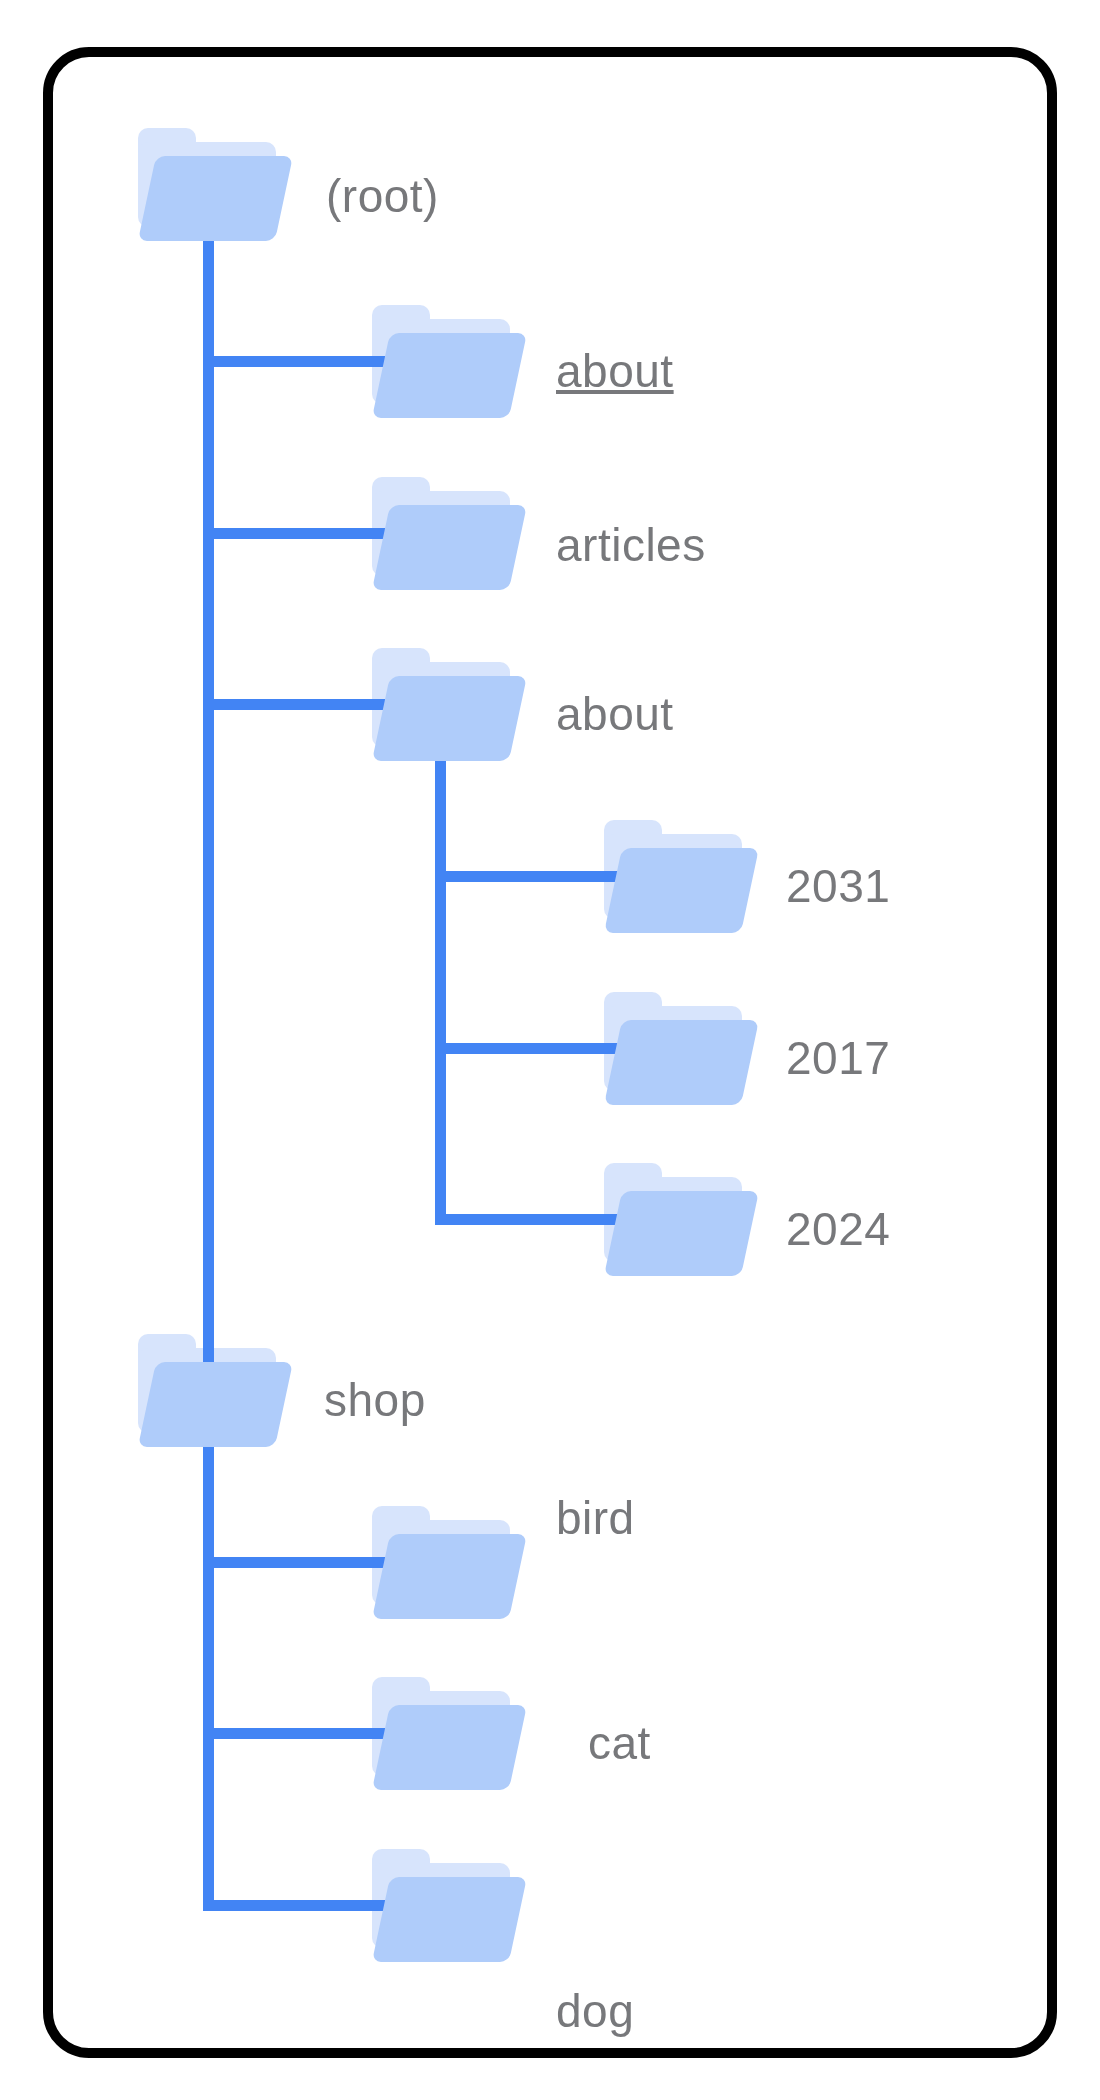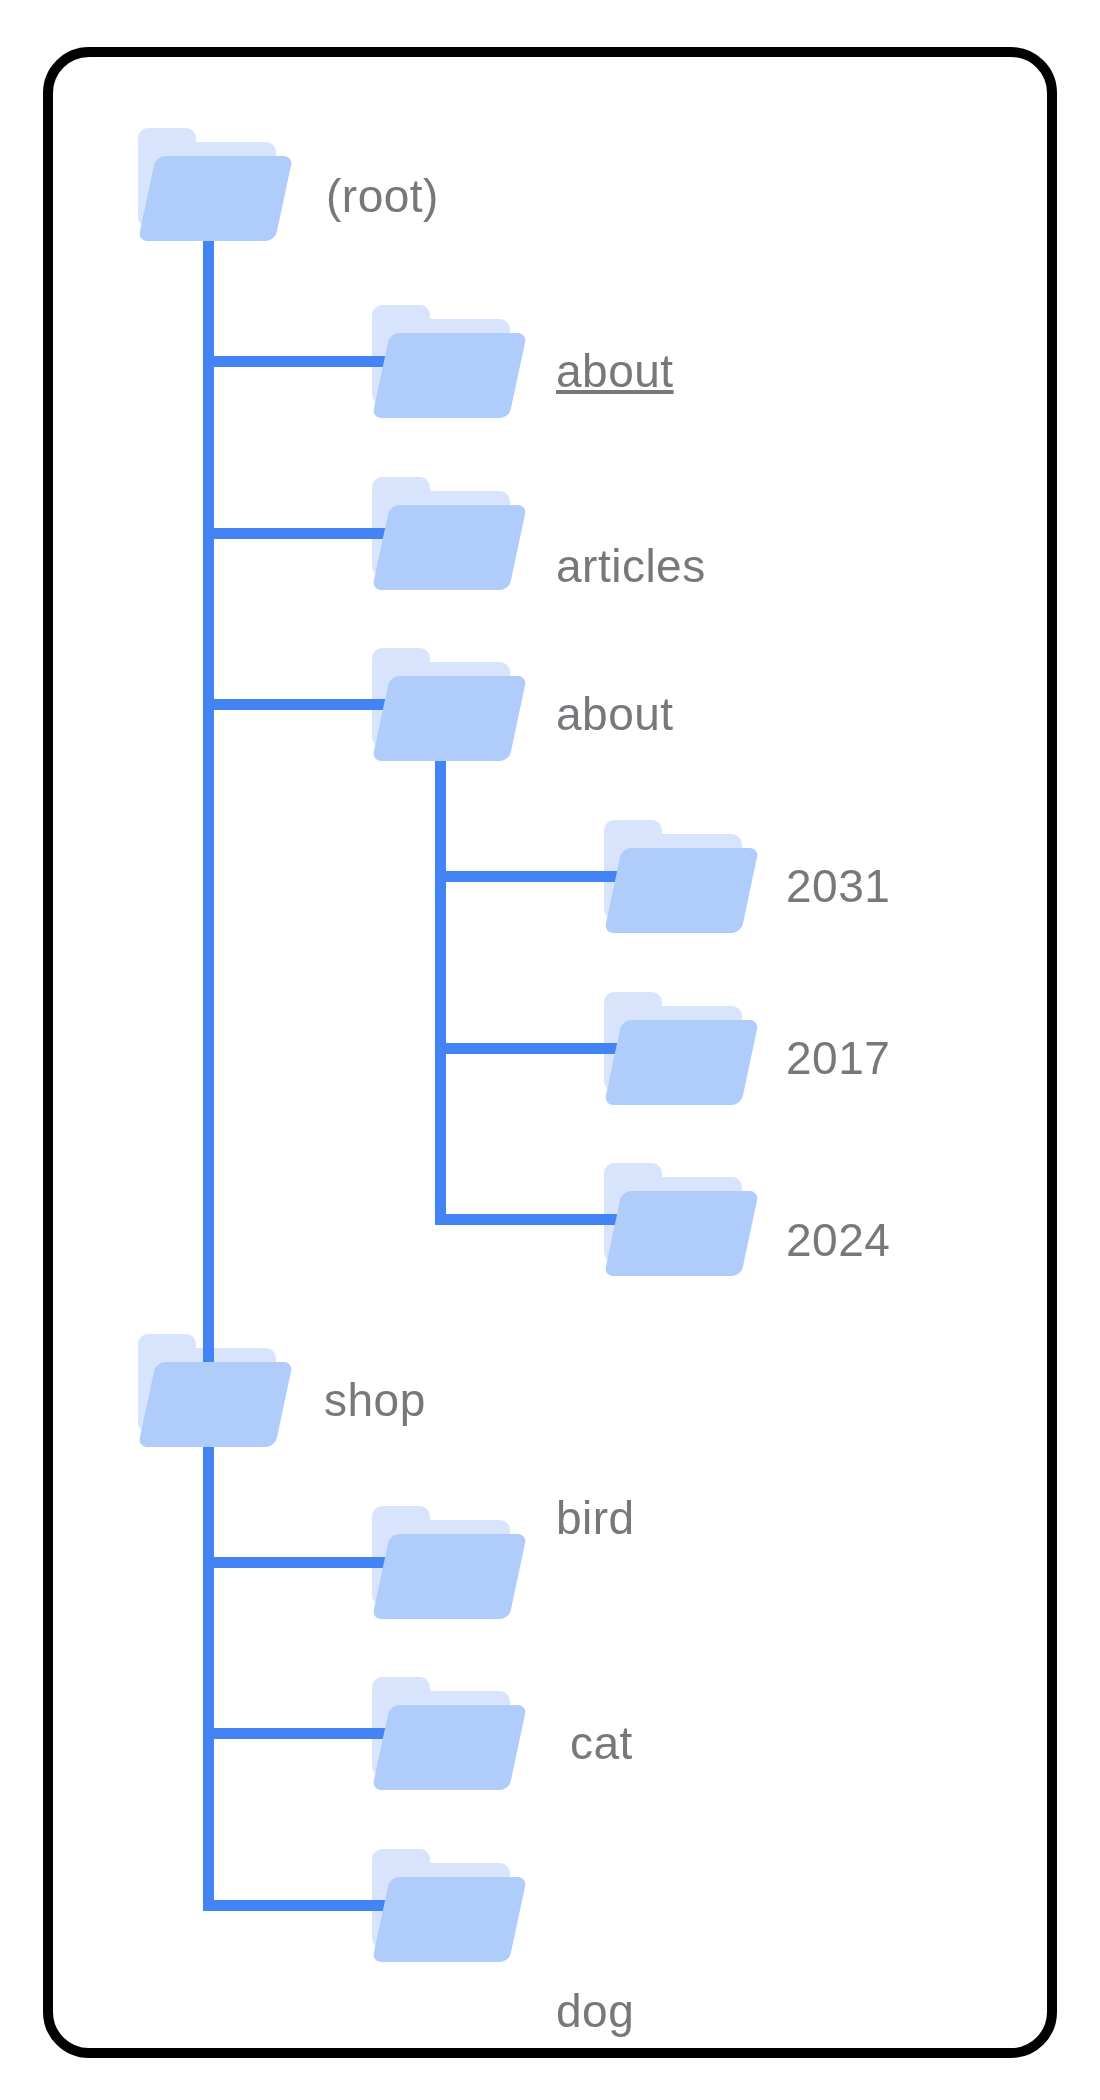--- a/index.html
+++ b/index.html
@@ -149,22 +149,22 @@
     <div class="f-front"></div>
   </div>
   <div class="folder" style="left:372px; top:1849px;">
     <div class="f-tab"></div>
     <div class="f-back"></div>
     <div class="f-front"></div>
   </div>
 
   <div class="node-label" style="left:326px; top:166px;">(root)</div>
   <div class="node-label" style="left:556px; top:341px;text-decoration:underline;">about</div>
-  <div class="node-label" style="left:556px; top:536px;">articles</div>
+  <div class="node-label" style="left:556px; top:515px;">articles</div>
   <div class="node-label" style="left:556px; top:684px;">about</div>
   <div class="node-label" style="left:786px; top:856px;">2031</div>
   <div class="node-label" style="left:786px; top:1028px;">2017</div>
-  <div class="node-label" style="left:786px; top:1199px;margin-top:11px;">2024</div>
+  <div class="node-label" style="left:786px; top:1199px;">2024</div>
   <div class="node-label" style="left:324px; top:1370px;">shop</div>
   <div class="node-label" style="left:556px; top:1488px;">bird</div>
-  <div class="node-label" style="left:570px; top:1713px;text-align:right;">cat</div>
+  <div class="node-label" style="left:588px; top:1713px;text-align:right;">cat</div>
   <div class="node-label" style="left:556px; top:1981px;">dog</div>
 </div>
 
 </body></html>

